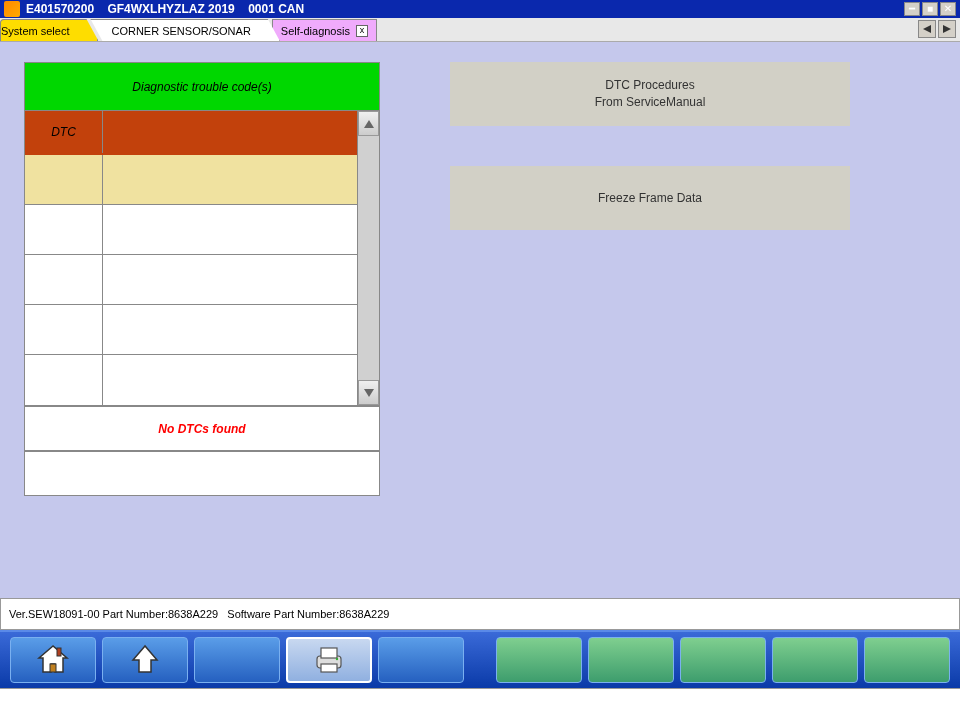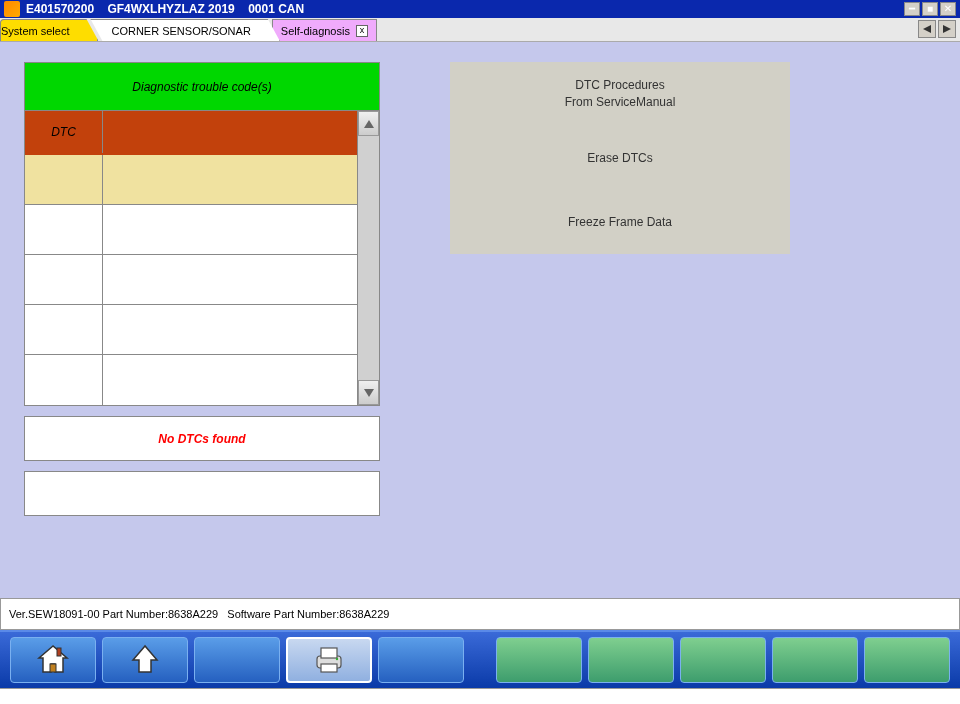--- a/index.html
+++ b/index.html
@@ -120,33 +120,34 @@
 .dtc-row { display:flex; height:50px; border-bottom:1px solid #888; background:#fff;}
 .dtc-row:last-child { border-bottom:none; }
 .dtc-row.selected { background:#f0e2a0; }
 .dtc-cell1 { width:78px; border-right:1px solid #888; }
 .dtc-cell2 { flex:1; }
 .dtc-scroll { width:22px; border-left:1px solid #888; background:#e0e0e0; display:flex; flex-direction:column; }
 .scroll-btn { height:25px; background:linear-gradient(#f0f0f0,#ccc); border:1px solid #999; display:flex;align-items:center;justify-content:center; cursor:pointer;}
 .scroll-track { flex:1; background:#d0d0d0; }
 
 .msgbox {
-  background:#fff; border:1px solid #888; margin-top:10px;
+  background:#fff; border:1px solid #888; 
   height:45px; display:flex; align-items:center; justify-content:center;
 }
 .msgbox.red { color:#ff0000; font-weight:bold; font-size:12px;}
 .msgbox.empty { height:45px; }
 
 .right-col { flex:1; padding-top:0; }
 .action-btn {
-  width:340px; height:64px;
+  width:400px; height:64px;
   background:#d2d0c6;
   border:none;
   display:flex;align-items:center;justify-content:center;
   text-align:center; font-size:12px; line-height:1.4;
+  margin-bottom:40px;
   cursor:pointer;
   color:#333;
 }
 
 .statusbar {
   background:#fff;
   border:1px solid #999;
   height:32px;
   padding:3px 8px;
   font-size:11px;
@@ -277,23 +278,20 @@
   </div>
 
   <div class="right-col">
     <div class="action-btn">
       <div>
         <span>DTC Procedures</span><br>
         <span>From ServiceManual</span>
       </div>
     </div>
     <div class="action-btn">
-      <span>Erase DTCs</span>
-    </div>
-    <div class="action-btn">
       <span>Freeze Frame Data</span>
     </div>
   </div>
 </div>
 
 <div class="statusbar">
   <span>Ver.SEW18091-00</span>&nbsp;
   <span>Part Number:8638A229</span>&nbsp;&nbsp;&nbsp;
   <span>Software Part Number:8638A229</span>
 </div>

